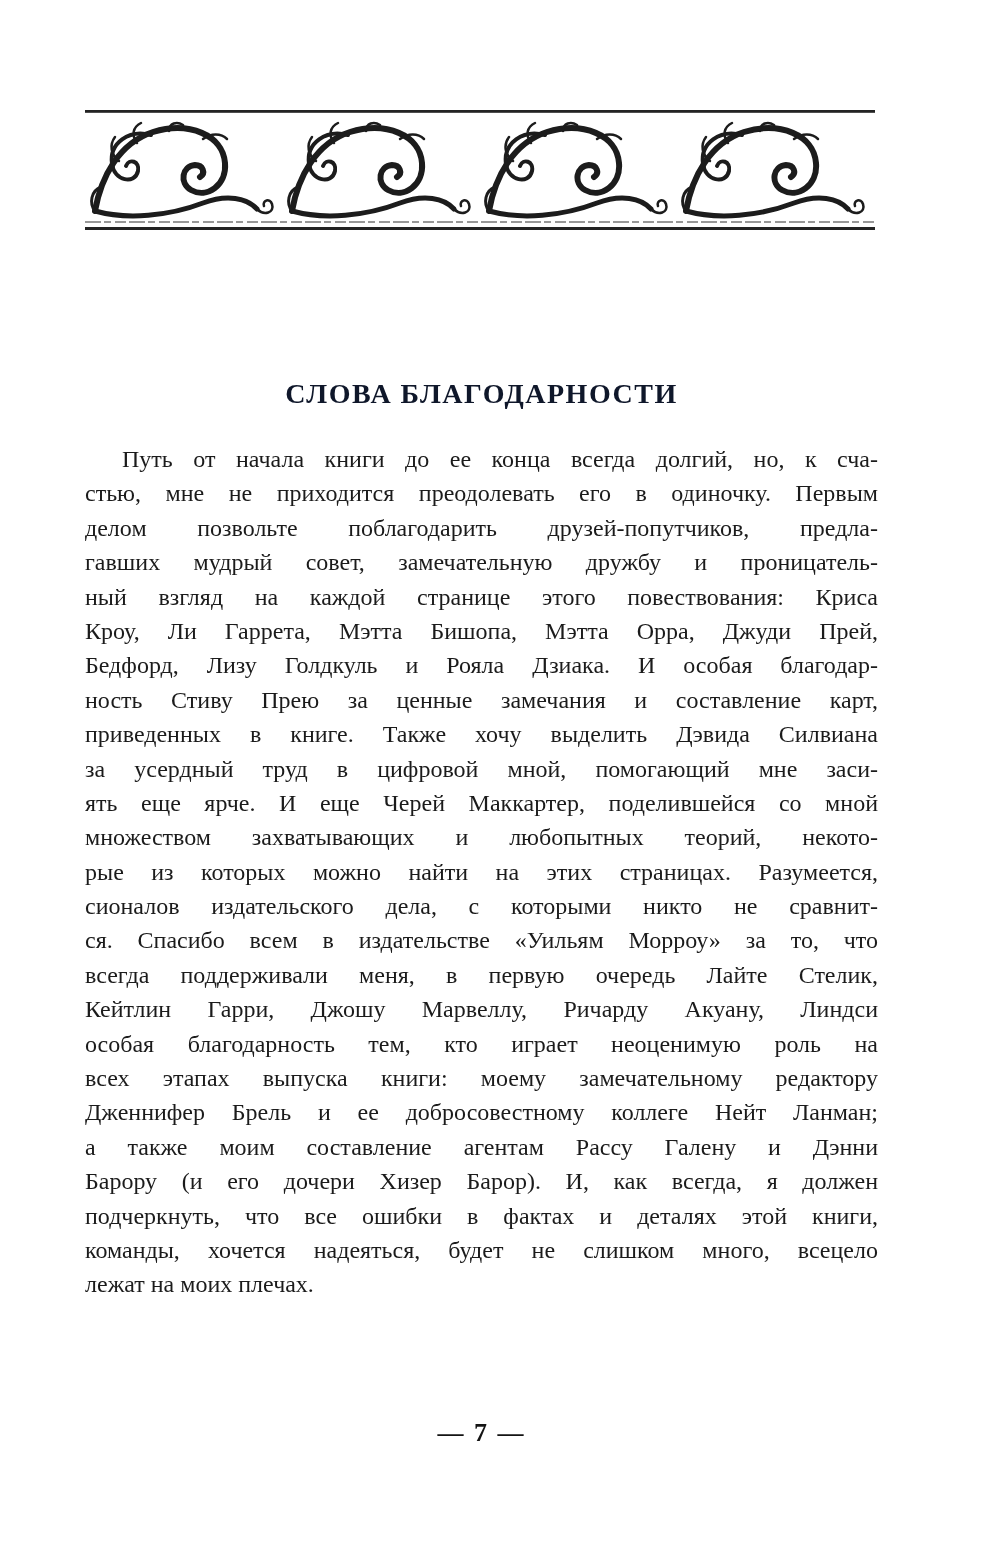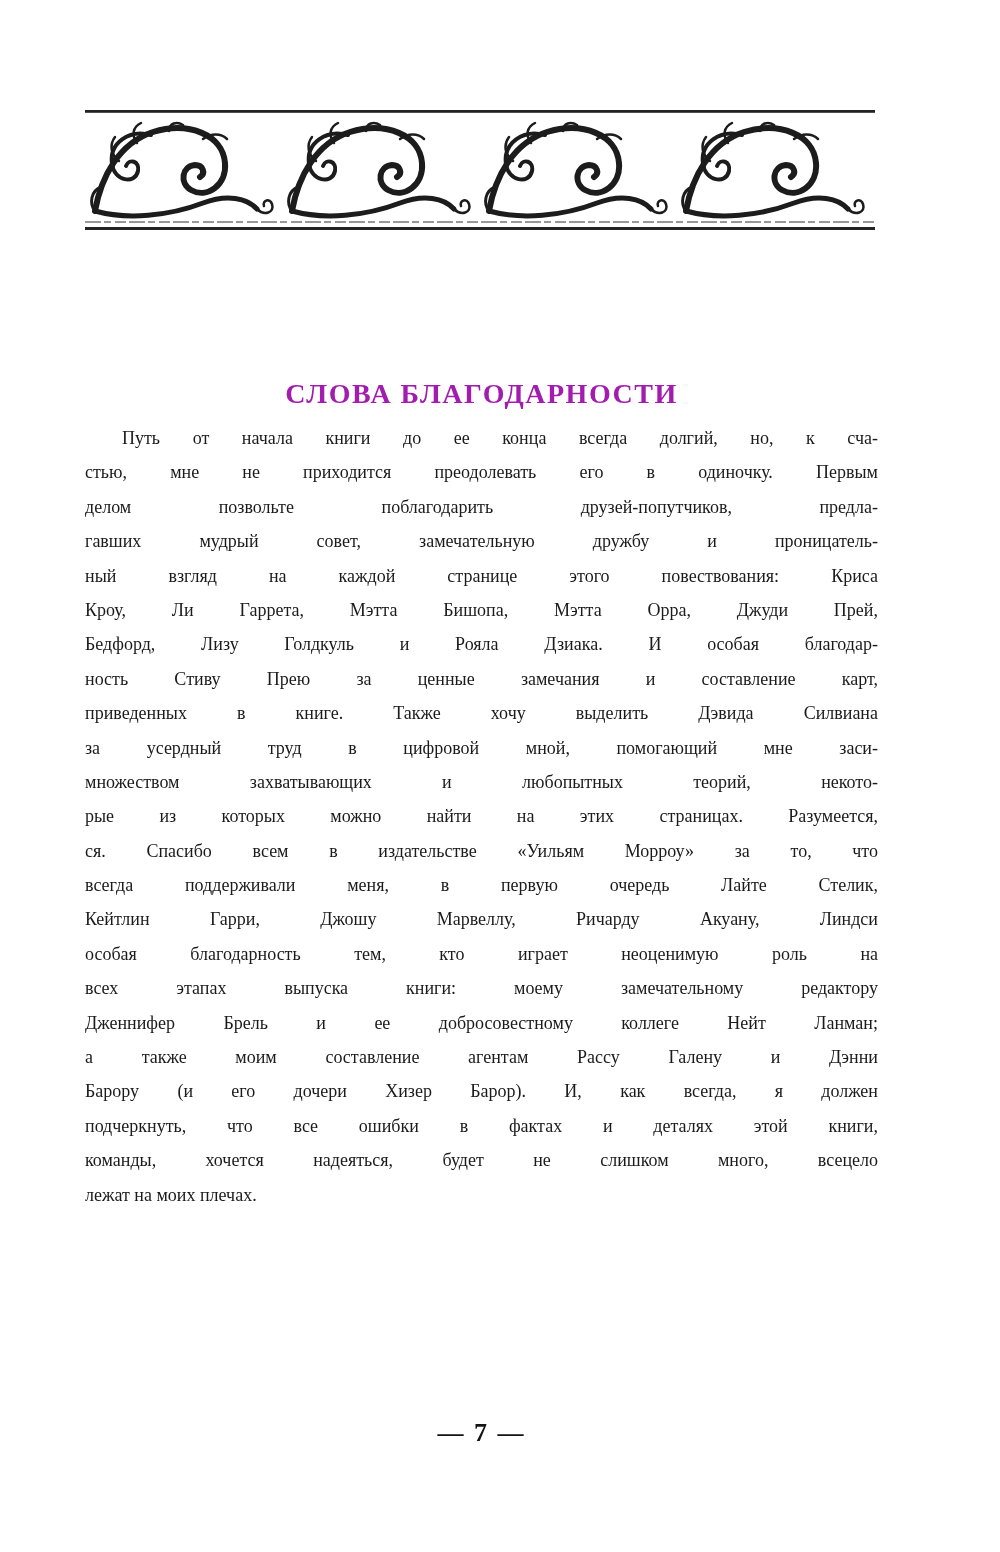--- a/index.html
+++ b/index.html
@@ -31,31 +31,31 @@
   .chapter-title {
     position: absolute;
     left: 85px;
     top: 378px;
     width: 793px;
     margin: 0;
     text-align: center;
     font-size: 28px;
     font-weight: bold;
     letter-spacing: 1.5px;
-    color: #a21caf;
+    color: #0f172a;
     white-space: nowrap;
   }
 
   
   .body-text {
     position: absolute;
     left: 85px;
-    top: 421px;
+    top: 442px;
     width: 793px;
-    font-size: 18px;
+    font-size: 24px;
     line-height: 34.4px;
     color: #1b1b1b;
   }
   .body-line {
     text-align: justify;
     text-align-last: justify;
     height: 34.4px;
     overflow: visible;
     white-space: nowrap; 
   }
@@ -149,24 +149,30 @@
     <div class="body-line">
         <span>ность Стиву Прею за ценные замечания и составление карт,</span>
       </div>
     <div class="body-line">
         <span>приведенных в книге. Также хочу выделить Дэвида Силвиана</span>
       </div>
     <div class="body-line">
         <span>за усердный труд в цифровой мной, помогающий мне заси-</span>
       </div>
     <div class="body-line">
+        <span>ять еще ярче. И еще Черей Маккартер, поделившейся со мной</span>
+      </div>
+    <div class="body-line">
         <span>множеством захватывающих и любопытных теорий, некото-</span>
       </div>
     <div class="body-line">
         <span>рые из которых можно найти на этих страницах. Разумеется,</span>
+      </div>
+    <div class="body-line">
+        <span>сионалов издательского дела, с которыми никто не сравнит-</span>
       </div>
     <div class="body-line">
         <span>ся. Спасибо всем в издательстве «Уильям Морроу» за то, что</span>
       </div>
     <div class="body-line">
         <span>всегда поддерживали меня, в первую очередь Лайте Стелик,</span>
       </div>
     <div class="body-line">
         <span>Кейтлин Гарри, Джошу Марвеллу, Ричарду Акуану, Линдси</span>
       </div>

